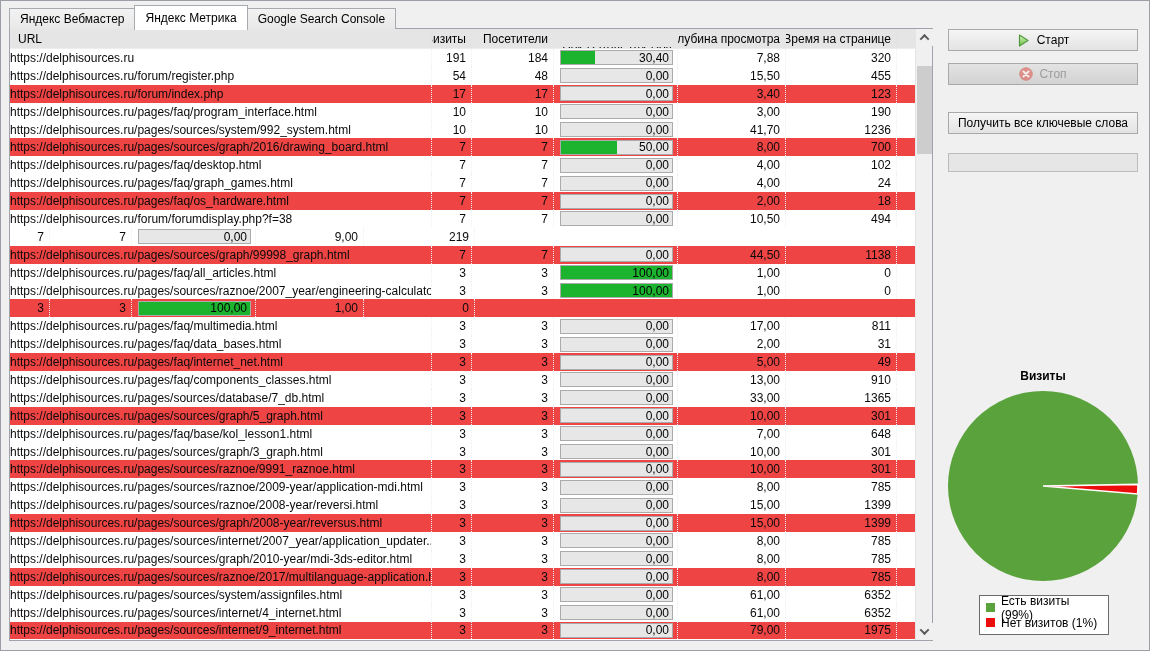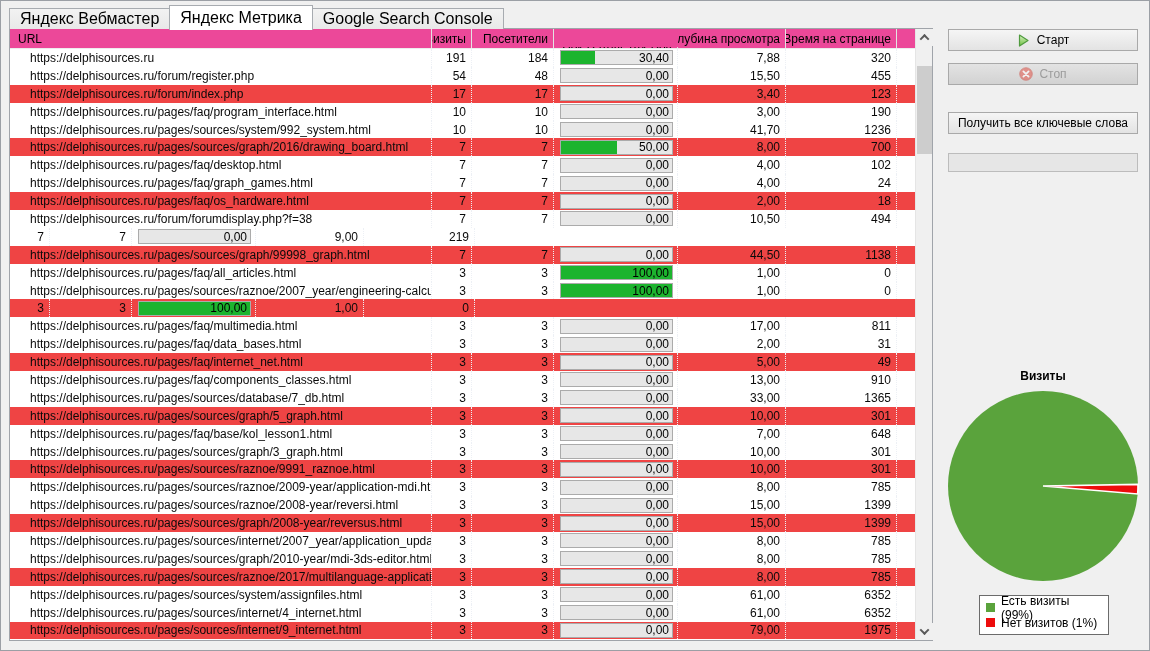--- a/index.html
+++ b/index.html
@@ -1,34 +1,34 @@
 <!DOCTYPE html>
 <html><head>
 <meta charset="utf-8">
 <style>
   html,body{margin:0;padding:0;background:#dcdcdc;}
   *{box-sizing:border-box;font-family:"Liberation Sans","DejaVu Sans",sans-serif;}
   #window{position:relative;width:1150px;height:651px;background:#f0f0f0;border:1px solid #9b9fa5;overflow:hidden;}
 
   
   .tabbar{position:absolute;left:8px;top:3px;height:25px;display:flex;align-items:flex-end;z-index:3;}
-  .tab{height:21px;padding:0 10px;display:flex;align-items:center;font-size:16px;color:#000;
+  .tab{height:21px;padding:0 10px;display:flex;align-items:center;font-size:12px;color:#000;
        background:linear-gradient(#f2f2f2,#e8e8e8);border:1px solid #a7abb0;border-bottom:none;margin-right:-1px;cursor:default;}
   .tab.active{height:25px;background:#fff;position:relative;z-index:4;margin-bottom:-1px;padding-bottom:1px;}
 
   
   #grid{position:absolute;left:8px;top:27px;width:924px;height:613px;background:#fff;border:1px solid #a0a4aa;z-index:2;}
-  .ghead{display:flex;height:20px;background:#ec4899;border-bottom:1px solid #ededed;}
+  .ghead{display:flex;height:20px;background:#e5e5e5;border-bottom:1px solid #ededed;}
   .hc{font-size:12px;color:#000;display:flex;align-items:center;border-right:1px solid #e3e3e3;padding:0 5px;white-space:nowrap;overflow:hidden;}
   .hc.right{justify-content:flex-end;}
   .gbody{position:absolute;left:0;top:20px;right:17px;bottom:0;overflow:hidden;}
   .trow{display:flex;height:17.9px;background:#fff;}
   .trow.alt{background:#ef4444;}
   .c{font-size:12px;color:#0a0a0a;display:flex;align-items:center;padding:0 5px;white-space:nowrap;overflow:hidden;border-right:1px dotted #edf0f5;}
-  .c-url{width:422px;padding-left:20px;}
+  .c-url{width:422px;padding-left:0;}
   .c-visits{width:40px;}
   .c-visitors{width:82px;}
   .c-bounce{width:124px;padding:0 4px 0 6px;}
   .c-depth{width:108px;}
   .c-time{width:111px;}
   .c-fill{flex:1;border-right:none;}
   .c.num{justify-content:flex-end;}
   
   .h-url{width:422px;padding-left:8px;}
   .h-visits{width:40px;}

